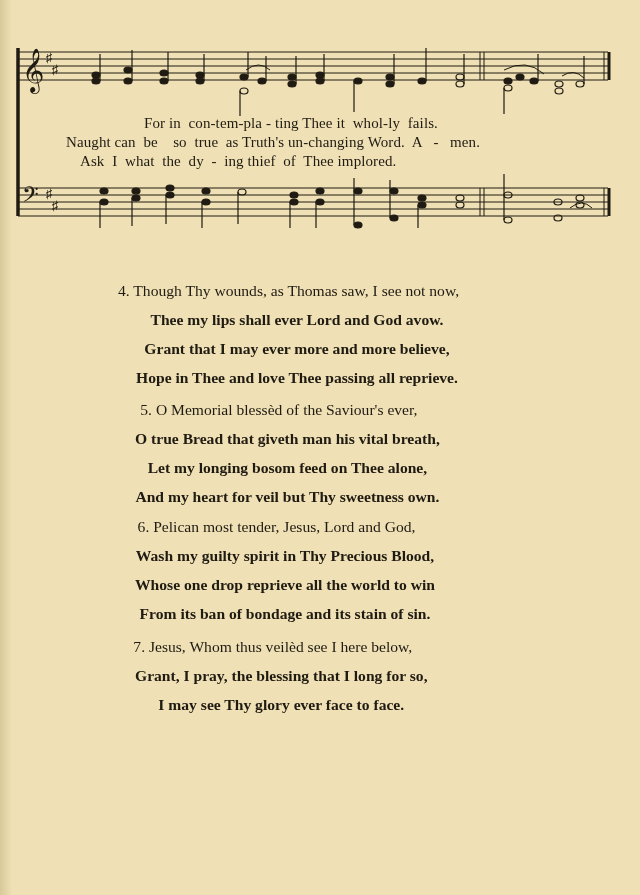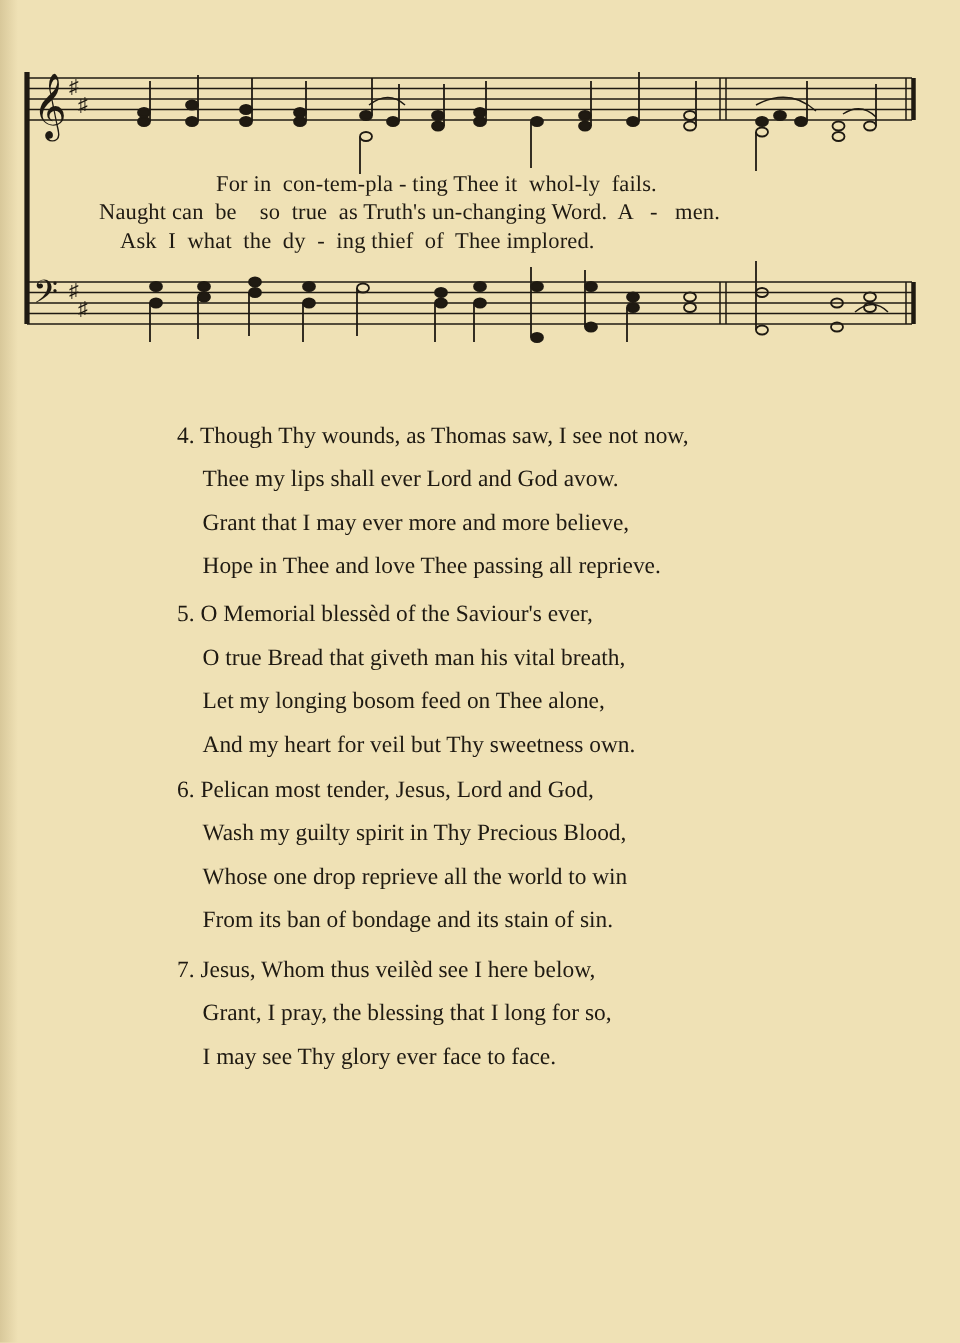--- a/index.html
+++ b/index.html
@@ -4,22 +4,22 @@
 <style>
   html, body { margin:0; padding:0; }
   body { width:640px; height:895px; background:#efe1b5; position:relative; overflow:hidden;
          font-family:"Liberation Serif","DejaVu Serif",serif; color:#1f1a12; }
   .page-shade { position:absolute; left:0; top:0; width:12px; height:895px;
                 background:linear-gradient(to right,#d8c89a,#efe1b5); }
   .score { position:absolute; left:14px; top:40px; width:600px; height:190px; }
   .score svg { position:absolute; left:0; top:0; }
   .lyric-line { position:absolute; font-size:15px; white-space:pre; letter-spacing:0.1px; }
   .verse { position:absolute; left:118px; font-size:15.6px; }
-  .verse .line { height:29px; line-height:29px; white-space:nowrap; }
-  .verse .indent { padding-left:17px; }
+  .verse .line { height:29px; line-height:29px; white-space:nowrap;text-align:center; }
+  .verse .indent { padding-left:17px;font-weight:bold; }
 </style>
 </head>
 <body>
 
 <div class="page-shade"></div>
 
 <div class="score">
   <svg width="600" height="190" viewBox="0 0 600 190">
     <g stroke="#1f1a12" fill="none">
 

